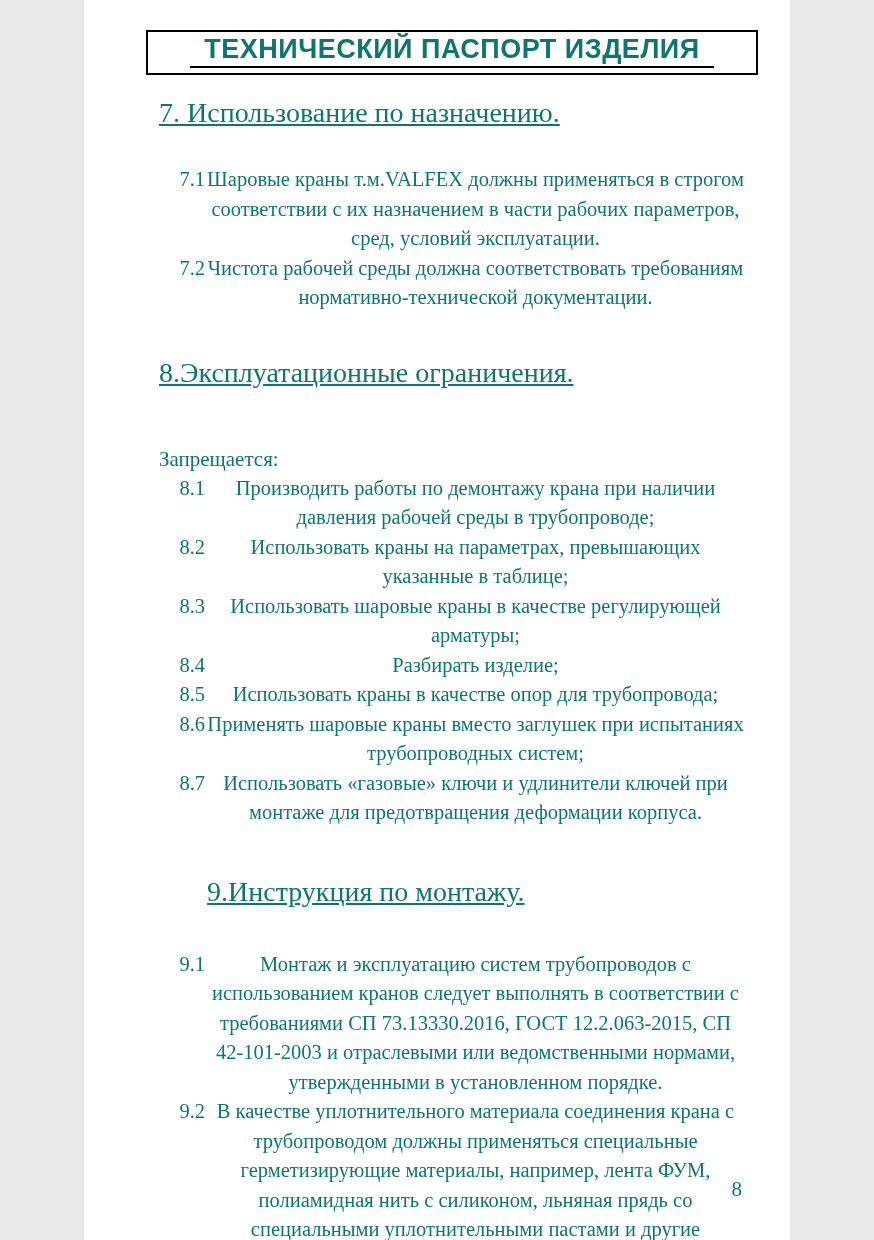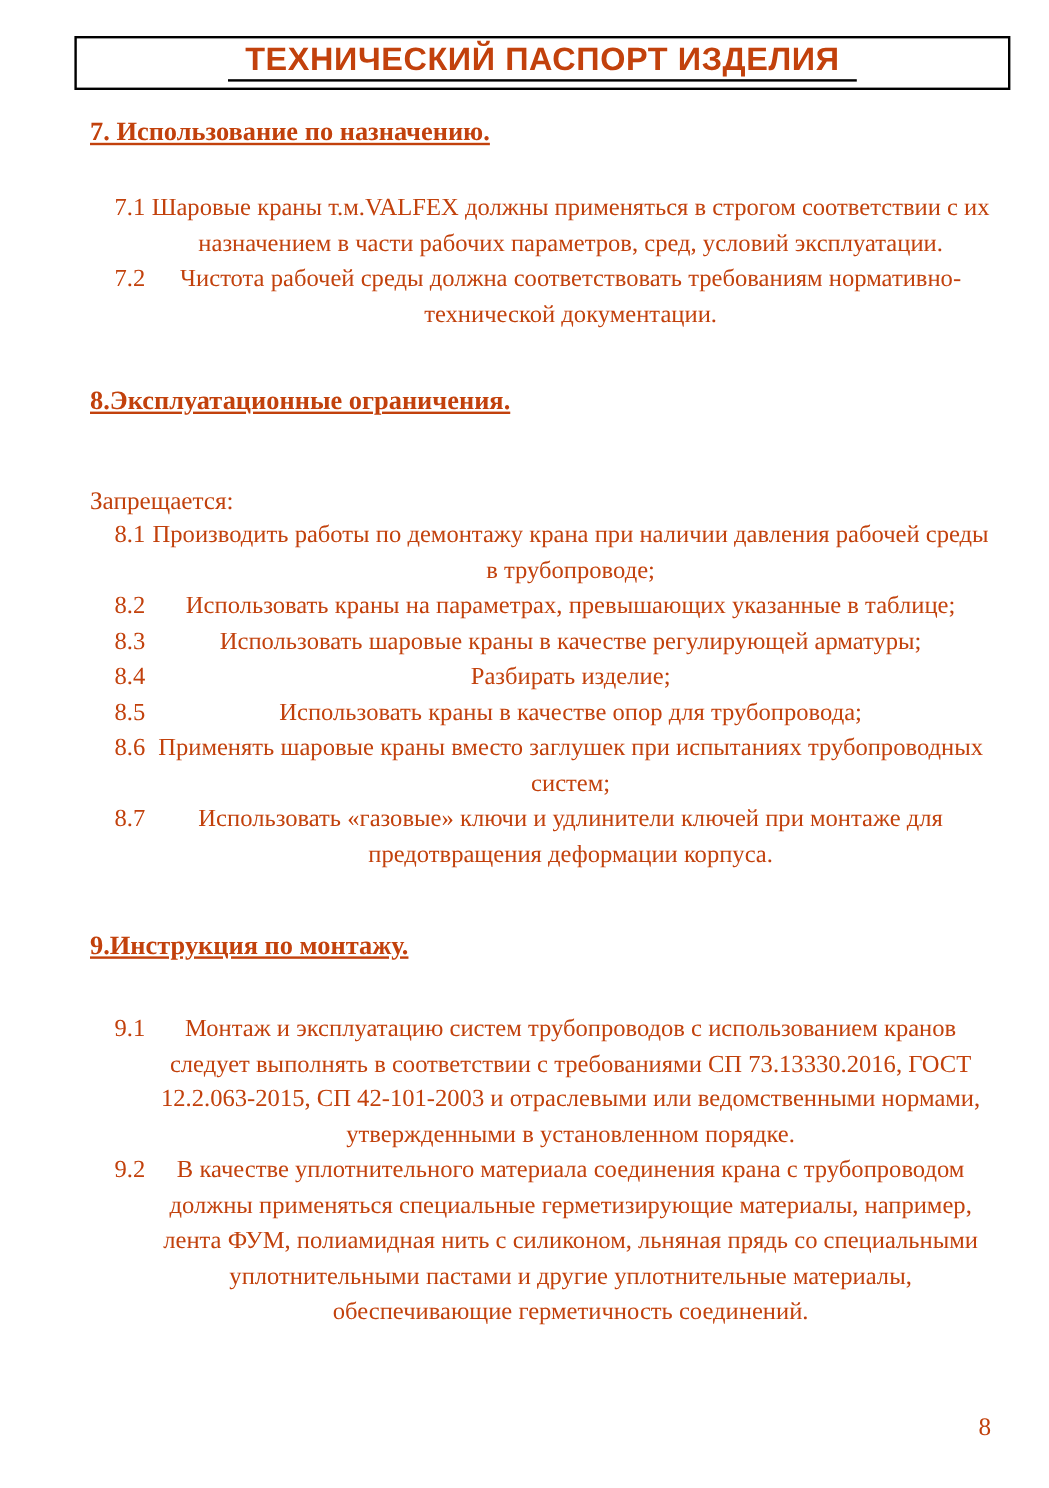--- a/index.html
+++ b/index.html
@@ -1,24 +1,24 @@
 <!DOCTYPE html>
 <html><head>
 <meta charset="utf-8">
 <style>
   * { box-sizing: border-box; }
   html, body { margin: 0; padding: 0; background: #e8e8e8; }
   .page {
-    width: 874px;
+    width: 706px;
     height: 1240px;
     margin: 0 auto;
     background: #ffffff;
     position: relative;
     font-family: "Liberation Serif", serif;
-    color: #c2410c;
+    color: #0f766e;
     overflow: hidden;
   }
   .header-box {
     margin: 30px 32px 0 62px;
     border: 2px solid #000;
     padding: 2px 10px 5px 10px;
     text-align: center;
   }
   .header-title {
     display: inline-block;
@@ -27,28 +27,28 @@
     font-size: 27px;
     letter-spacing: 0.5px;
     border-bottom: 2px solid #000;
     padding: 0 14px 1px 14px;
     white-space: nowrap;
   }
   .content {
     padding: 0 44px 0 75px;
   }
   .section-title {
-    font-weight: bold;
-    font-size: 22px;
+    font-weight: normal;
+    font-size: 28px;
     text-decoration: underline;
     margin: 0;
   }
   .section-7 .section-title { margin-top: 22px; }
   .section-8 .section-title { margin-top: 44px; }
-  .section-9 .section-title { margin-top: 48px; }
+  .section-9 .section-title { margin-top: 48px; margin-left: 48px; }
   .subheading {
     font-weight: normal;
     font-size: 21px;
     margin-top: 58px;
   }
   .items { margin-top: 36px; }
   .section-8 .items { margin-top: 2px; }
   .section-9 .items { margin-top: 42px; }
   .item {
     display: flex;

